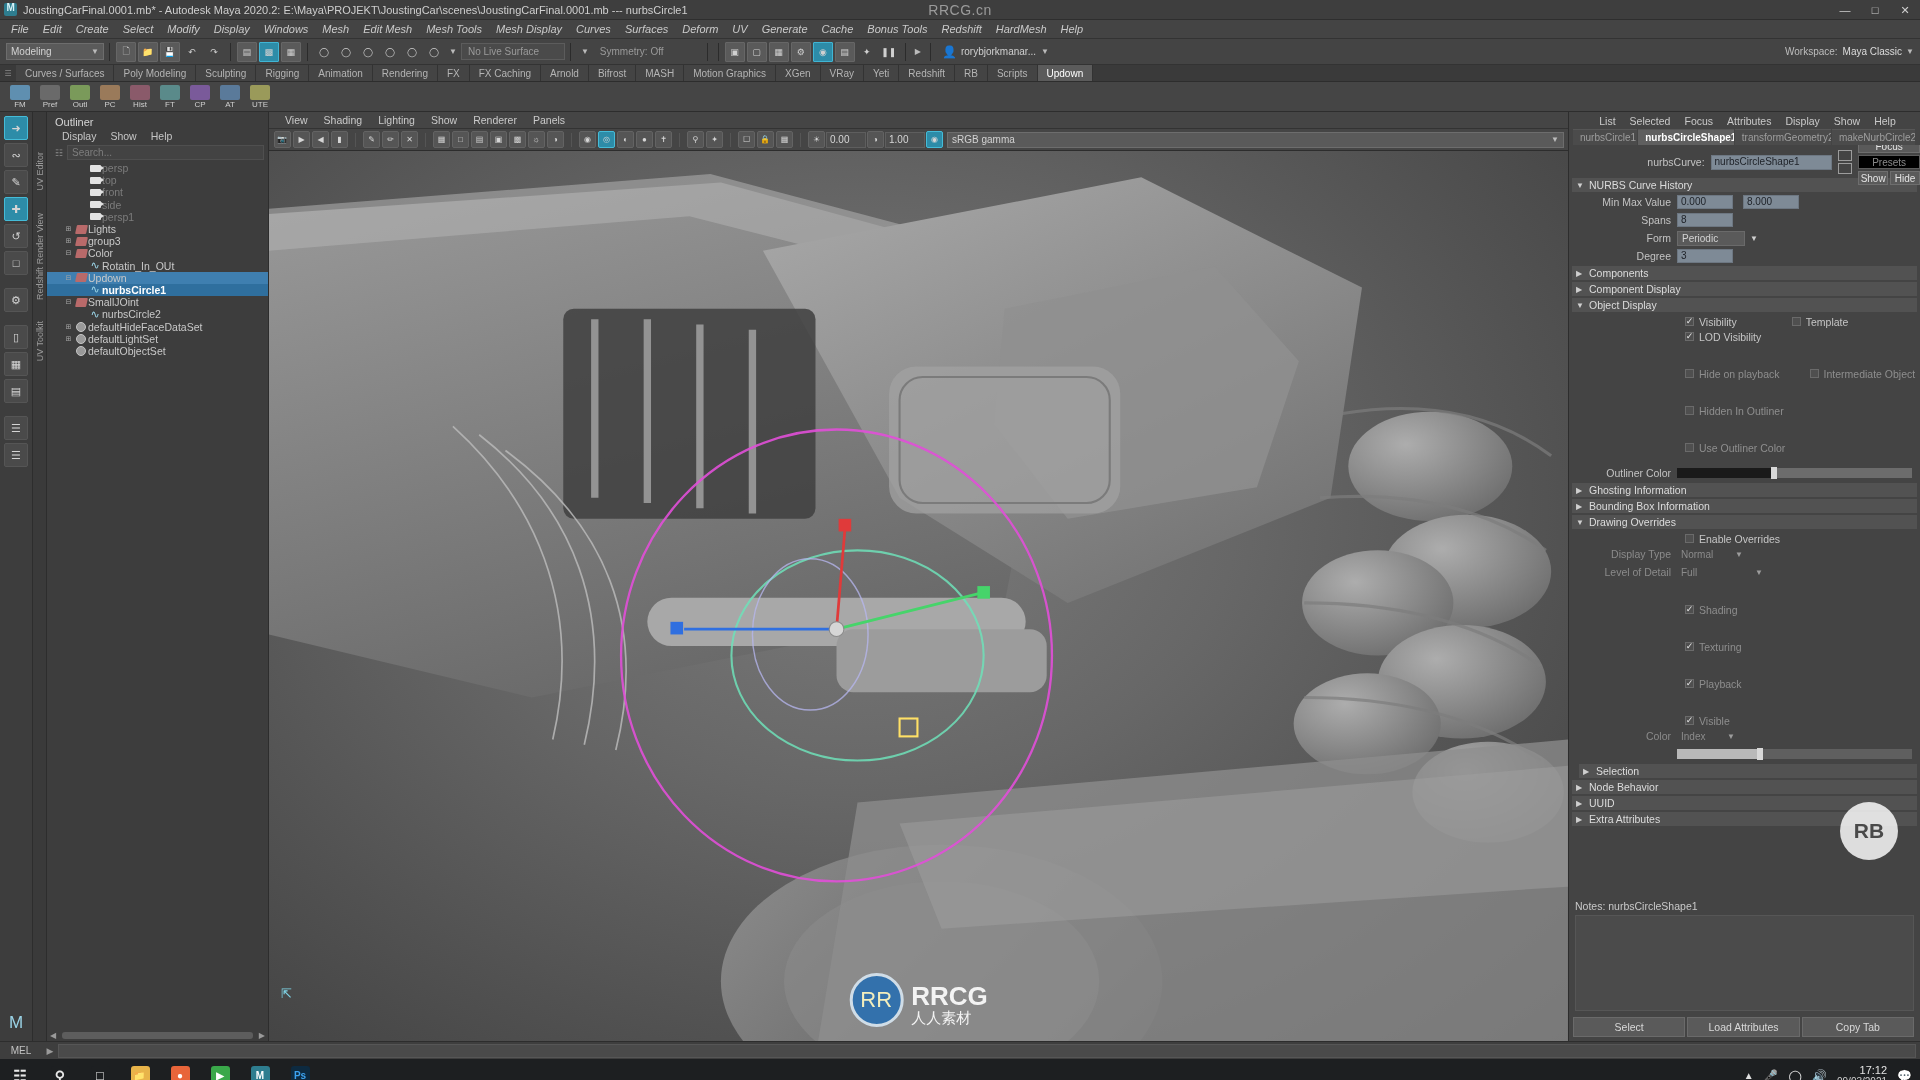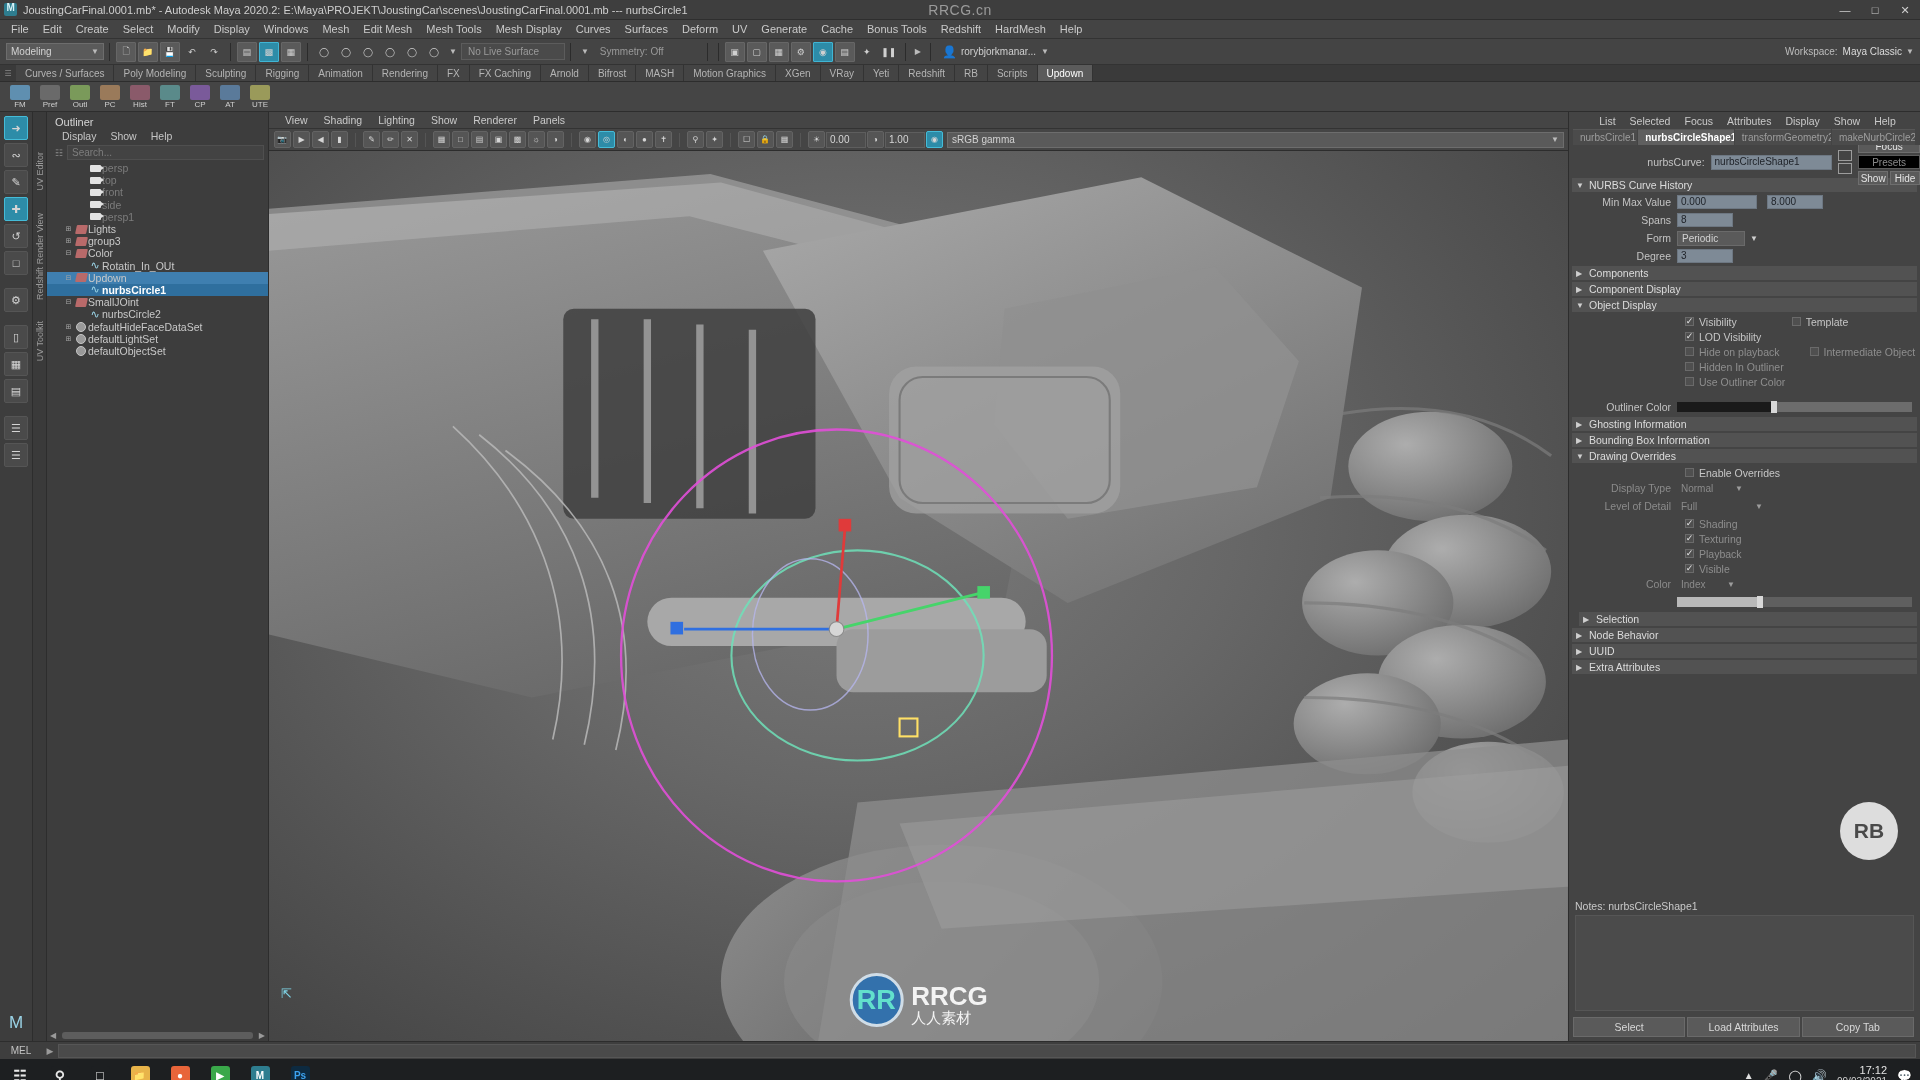--- a/index.html
+++ b/index.html
@@ -20,21 +20,21 @@
   #titlebar .mayaicon:after{content:"M";position:absolute;left:2.5px;top:-1px;
      font-size:10px;color:#d8f3f8;font-weight:bold;}
   #title-text { font-size:11px; color:#cfcfcf; white-space:nowrap; }
   #wincontrols { position:absolute; right:0; top:0; height:20px; display:flex; }
   #wincontrols div { width:30px;height:20px;display:flex;align-items:center;
      justify-content:center;font-size:11px;color:#cfcfcf;}
 
   
   #menubar { height:19px; background:#444; display:flex; align-items:center;
      padding-left:4px; border-bottom:1px solid #333; }
-  #menubar span { padding:0 7px; line-height:19px; font-size:11px; color:#cacaca; cursor:default;}
+  #menubar span { padding:0 7px; line-height:19px; font-size:11px; color:#cacaca; cursor:default;font-style:italic;}
 
   
   #statusline { height:26px; background:#444; display:flex; align-items:center;
      padding-left:6px; border-bottom:1px solid #333; }
   .combo { height:17px; background:#5a5a5a; border:1px solid #6d6d6d; display:flex;
      align-items:center; padding:0 4px; color:#d2d2d2; font-size:10px; position:relative;}
   .combo .ar { margin-left:auto; font-size:8px; padding-left:8px; color:#bbb;}
   .tbtn { width:20px; height:20px; background:#5a5a5a; border:1px solid #666;
      margin:0 1px; border-radius:1px; display:flex;align-items:center;justify-content:center;
      font-size:9px; color:#d0d0d0; flex:none;}
@@ -141,21 +141,21 @@
      color:#d2d2d2; padding:0 4px; display:flex;align-items:center; }
   .adrop.dis{ color:#8b8b8b; background:#4c4c4c;}
   .sect{ height:14px; background:#525252; display:flex; align-items:center;
      font-size:10.5px; color:#dcdcdc; margin:2px 3px 2px 3px; padding-left:4px;}
   .sect .tri{ width:13px; font-size:8px; color:#cfcfcf;}
   .cbx{ width:9px;height:9px;background:#4f4f4f;border:1px solid #6a6a6a;margin-right:5px;
      display:inline-flex;align-items:center;justify-content:center;flex:none;}
   .cbx.ck{ background:#4f4f4f; }
   .cbx.ck:after{content:"\2713"; font-size:9px; color:#e8e8e8; line-height:9px;}
   .cbrow{ display:flex; align-items:center; font-size:10.5px; color:#c6c6c6; }
-  .cbrow.dimmed{ color:#8e8e8e;}
+  .cbrow.dimmed{ color:#8e8e8e;margin-top:22px;}
   .slider{ height:10px; background:#6c6c6c; position:relative; }
   .slider .fillblk{ position:absolute;left:0;top:0;bottom:0;background:#1a1a1a;}
   .slider .knob{ position:absolute; width:6px; top:-1px;bottom:-1px;background:#d8d8d8;}
   .notes{ margin:4px 6px 0 6px; font-size:10.5px;color:#c9c9c9;}
   .notesbox{ margin:3px 6px; height:96px; background:#4b4b4b; border:1px solid #565656;
      position:relative; overflow:hidden;}
   #attrbtns{ height:20px; display:flex; margin:3px 4px 4px 4px; }
   #attrbtns div{ flex:1; background:#5a5a5a; border:1px solid #6a6a6a; margin-right:2px;
      display:flex;align-items:center;justify-content:center;font-size:10.5px;color:#d8d8d8;}
 
@@ -173,22 +173,22 @@
   .tbsq{ width:19px;height:19px;border-radius:3px;display:flex;align-items:center;
      justify-content:center;font-size:10px;color:#fff;font-weight:bold;}
   #tbright{ margin-left:auto; display:flex; align-items:center; padding-right:8px; gap:10px;}
   #clock{ font-size:11px; color:#e4e4e4; text-align:right; line-height:12px;}
   #clock div:last-child{ font-size:10px; color:#cfcfcf;}
   #rrcgtop{ position:absolute; top:2px; left:50%; transform:translateX(-50%);
      color:#b9b9b9; font-size:14px; opacity:.75; letter-spacing:.5px;}
   #bigwm{ position:absolute; left:50%; bottom:14px; transform:translateX(-50%);
      display:flex; align-items:center; gap:8px; opacity:.9;}
   #bigwm .circ{ width:54px;height:54px;border-radius:50%;background:#2a6fb0;
-     display:flex;align-items:center;justify-content:center;color:#5eead4;font-size:27px;
-     font-weight:bold;border:3px solid #d8e6f2;}
+     display:flex;align-items:center;justify-content:center;color:#fef9c3;font-size:22px;
+     font-weight:normal;border:3px solid #d8e6f2;}
   #bigwm .txt{ color:#fff; }
   #bigwm .txt .a{ font-size:26px; font-weight:bold; line-height:26px;margin-top:8px;}
   #bigwm .txt .b{ font-size:15px; line-height:17px;}
   #rbmark{ position:absolute; right:22px; bottom:36px; width:58px;height:58px;
      border-radius:50%; background:rgba(255,255,255,.82); display:flex;
      align-items:center;justify-content:center;color:#4a4a4a;font-size:21px;font-weight:bold;}
 </style>
 </head>
 <body>
 
@@ -704,21 +704,21 @@
           </div>
         </div>
       </div>
 
       <div class="sect" style="margin-top:8px">
         <span class="tri">▼</span>
         <span>NURBS Curve History</span>
       </div>
       <div class="arow">
         <div class="alabel">Min Max Value</div>
-        <div class="afield" style="width:80px">0.000</div>
+        <div class="afield" style="width:56px">0.000</div>
         <div class="afield" style="width:56px;margin-left:10px">8.000</div>
       </div>
       <div class="arow">
         <div class="alabel">Spans</div>
         <div class="afield" style="width:56px">8</div>
       </div>
       <div class="arow">
         <div class="alabel">Form</div>
         <div class="adrop" style="width:68px">
           <span>Periodic</span>

